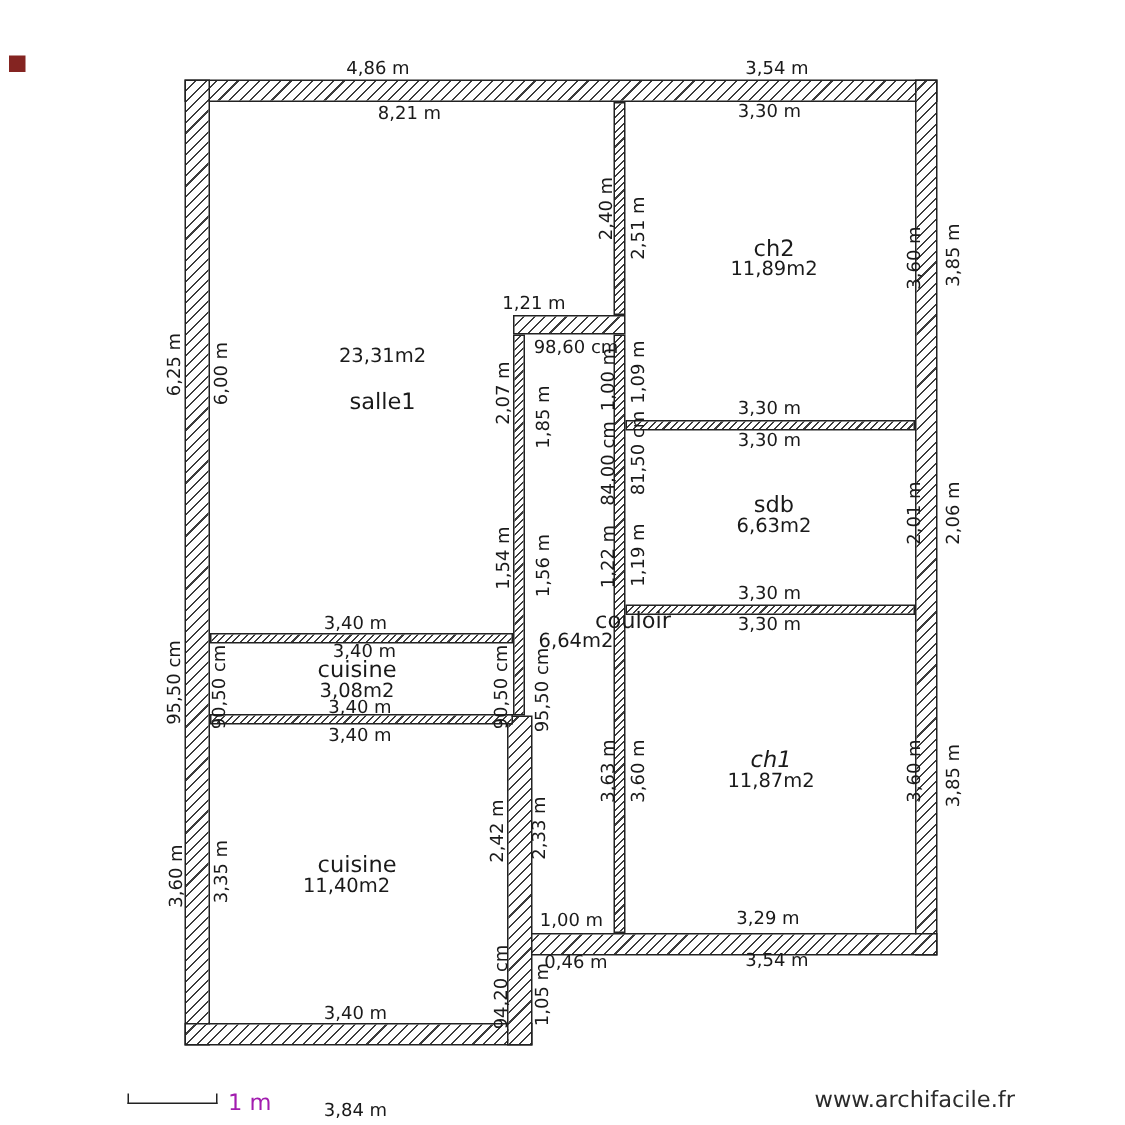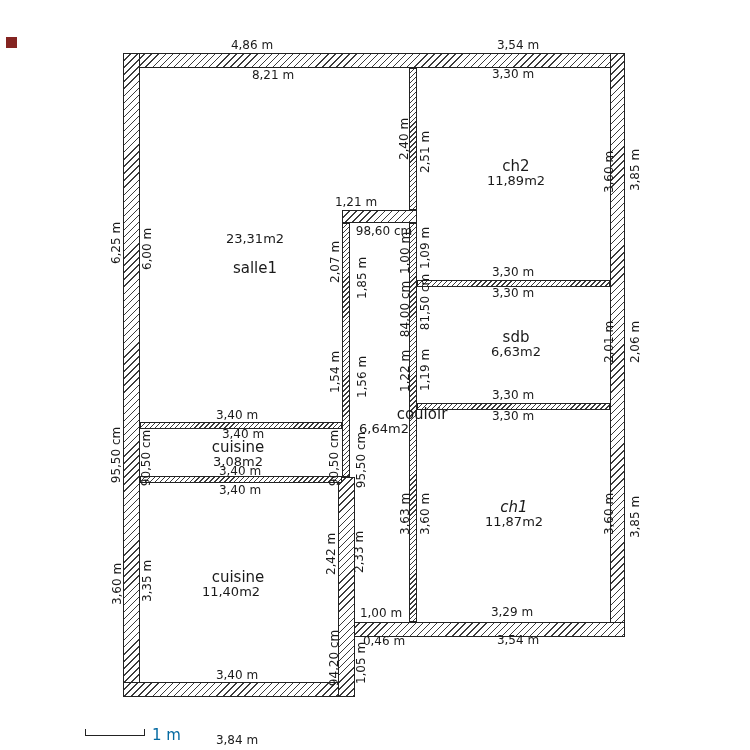--- a/index.html
+++ b/index.html
@@ -24,21 +24,21 @@
     transform:translate(-50%,-50%);
   }
   .room-area{
     position:absolute;font-size:13px;line-height:13px;white-space:nowrap;color:#1a1a1a;
     transform:translate(-50%,-50%);
   }
   #scale-bar{
     position:absolute;left:85px;top:729px;width:58px;height:6px;
     border-left:1px solid #222;border-right:1px solid #222;border-bottom:1px solid #222;
   }
-  #scale-label{position:absolute;left:152px;top:726px;font-size:15px;color:#0369a1;}
+  #scale-label{position:absolute;left:152px;top:726px;font-size:15px;color:#a21caf;}
   #watermark{position:absolute;left:543px;top:724px;font-size:15px;color:#2b2b2b;}
   #corner-marker{position:absolute;left:6px;top:37px;width:11px;height:11px;}
 </style>
 </head>
 <body>
 
 <div id="canvas">
 
   <div class="wall" style="left:123px;top:53px;width:502px;height:15px;"></div>
   <div class="wall" style="left:123px;top:53px;width:17px;height:644px;"></div>
@@ -123,14 +123,15 @@
       <span class="room-area" style="left: 514px; top: 521px;">11,87m2</span>
       <span class="room-name" style="left: 238px; top: 577px;">cuisine</span>
       <span class="room-area" style="left: 231px; top: 591px;">11,40m2</span>
     </div>
 
   <div id="corner-marker" style="background: rgb(132, 36, 33);"></div>
 
   <div id="scale-bar"></div>
   <span id="scale-label">1 m</span>
 
+  <span id="watermark">www.archifacile.fr</span>
 
 </div>
 
 </body></html>

